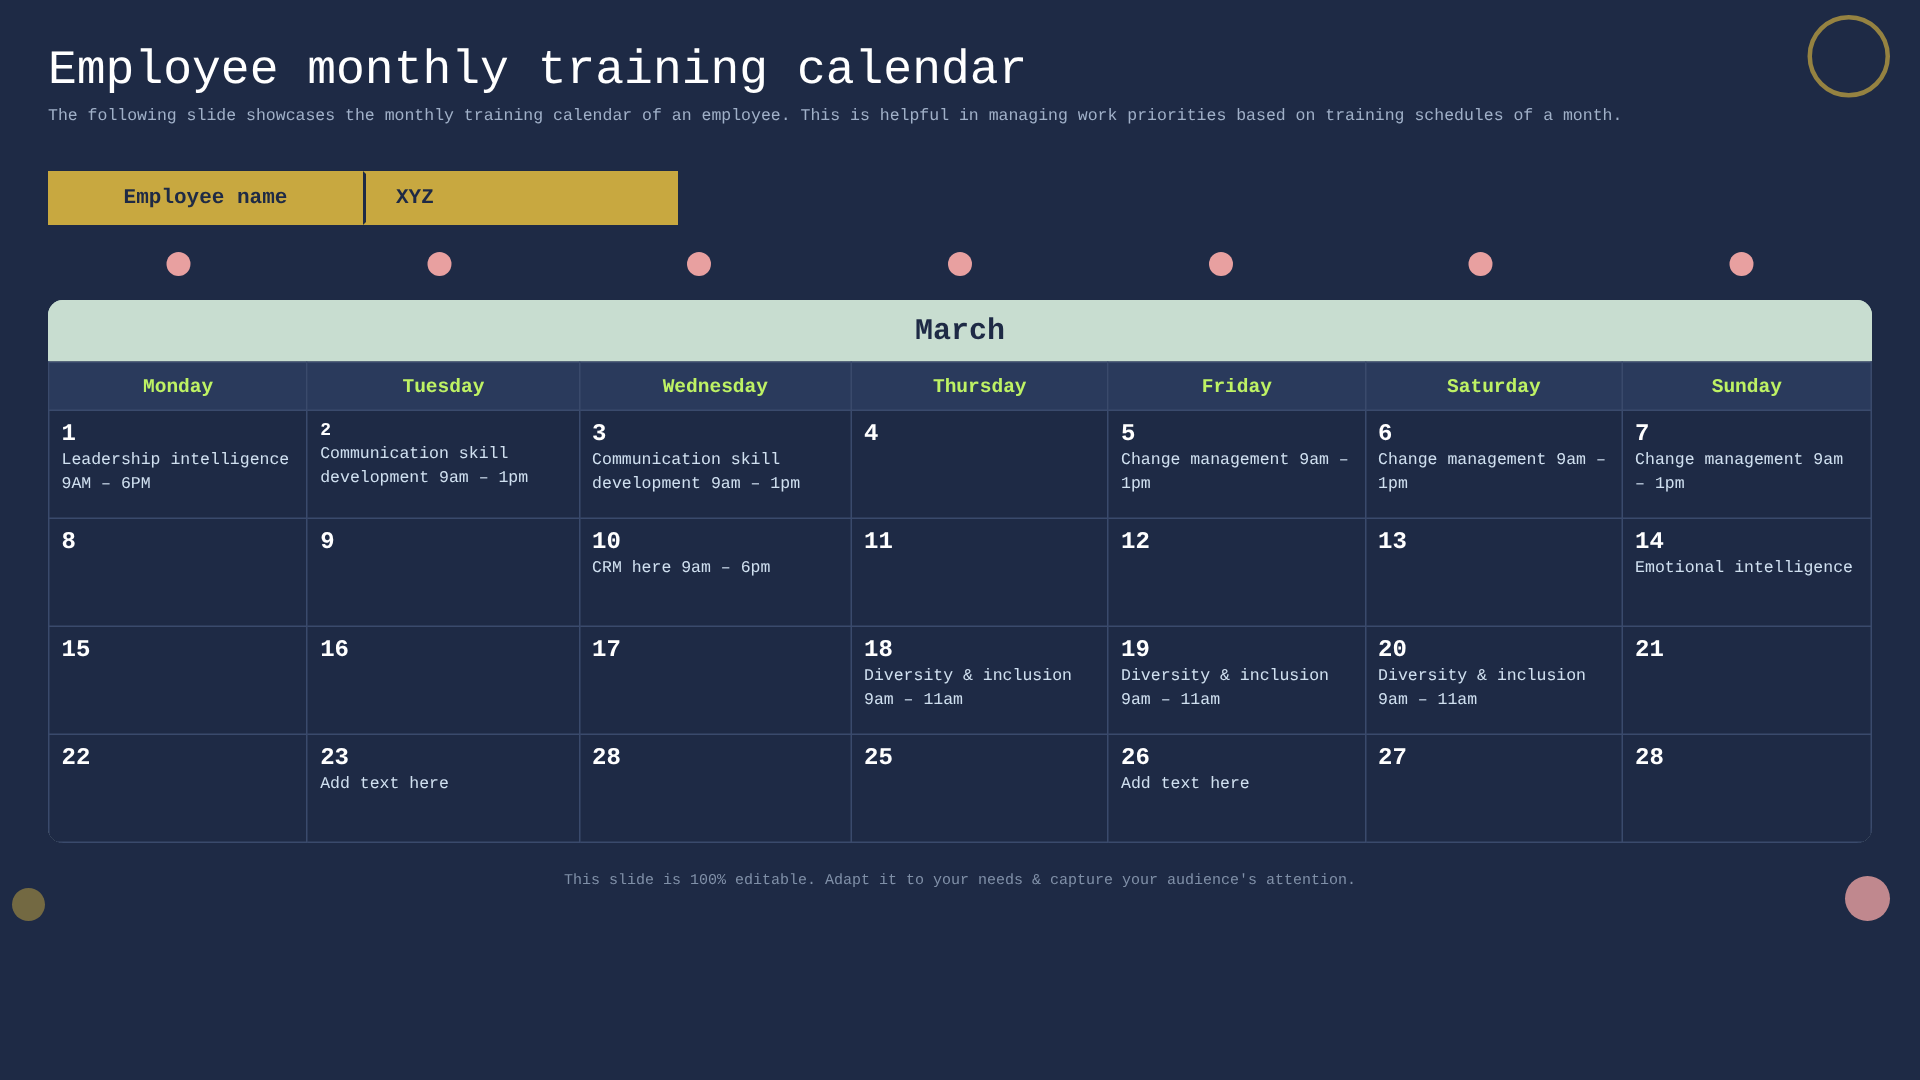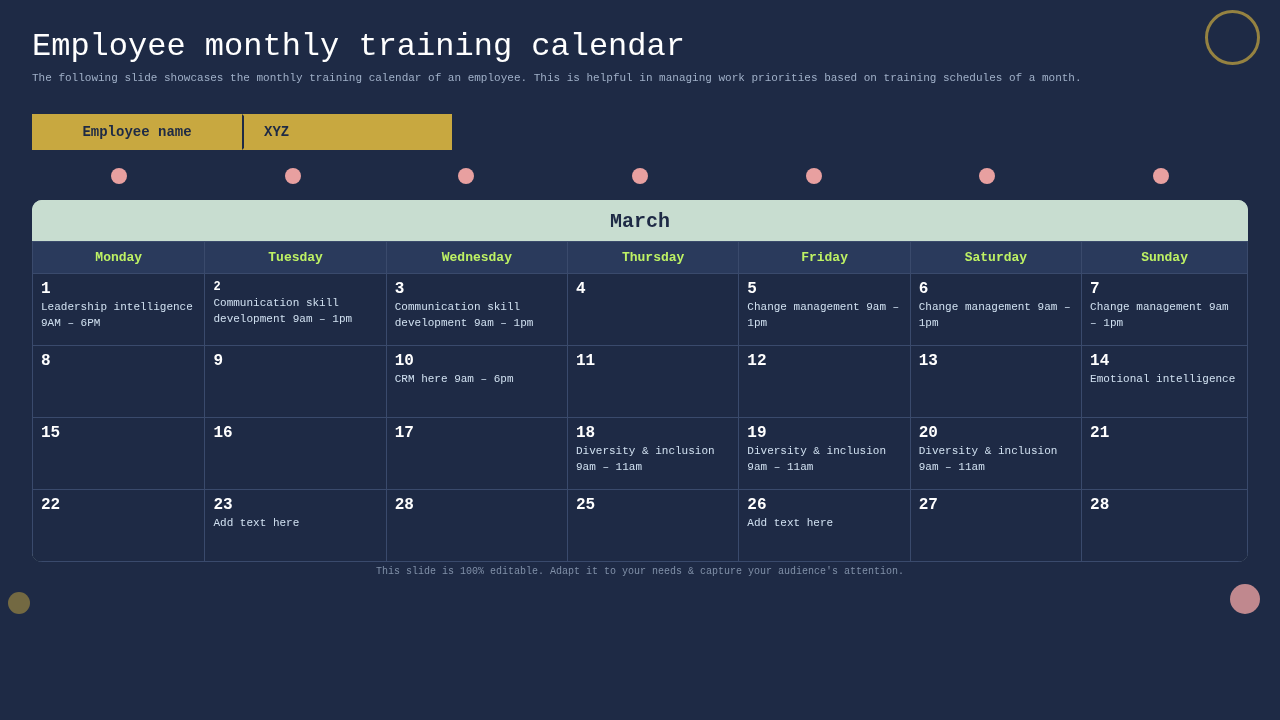--- a/index.html
+++ b/index.html
@@ -127,21 +127,21 @@
     }
     .event-text {
       font-size: 11px;
       color: #d0e0f0;
       line-height: 1.4;
     }
     .footer-text {
       text-align: center;
       font-size: 10px;
       color: #8090a8;
-      margin-top: 4px;
+      margin-top: 20px;
     }
     
     .deco-circle-tr {
       position: absolute;
       top: 10px;
       right: 20px;
       width: 55px;
       height: 55px;
       border-radius: 50%;
       border: 3px solid #c8a840;

